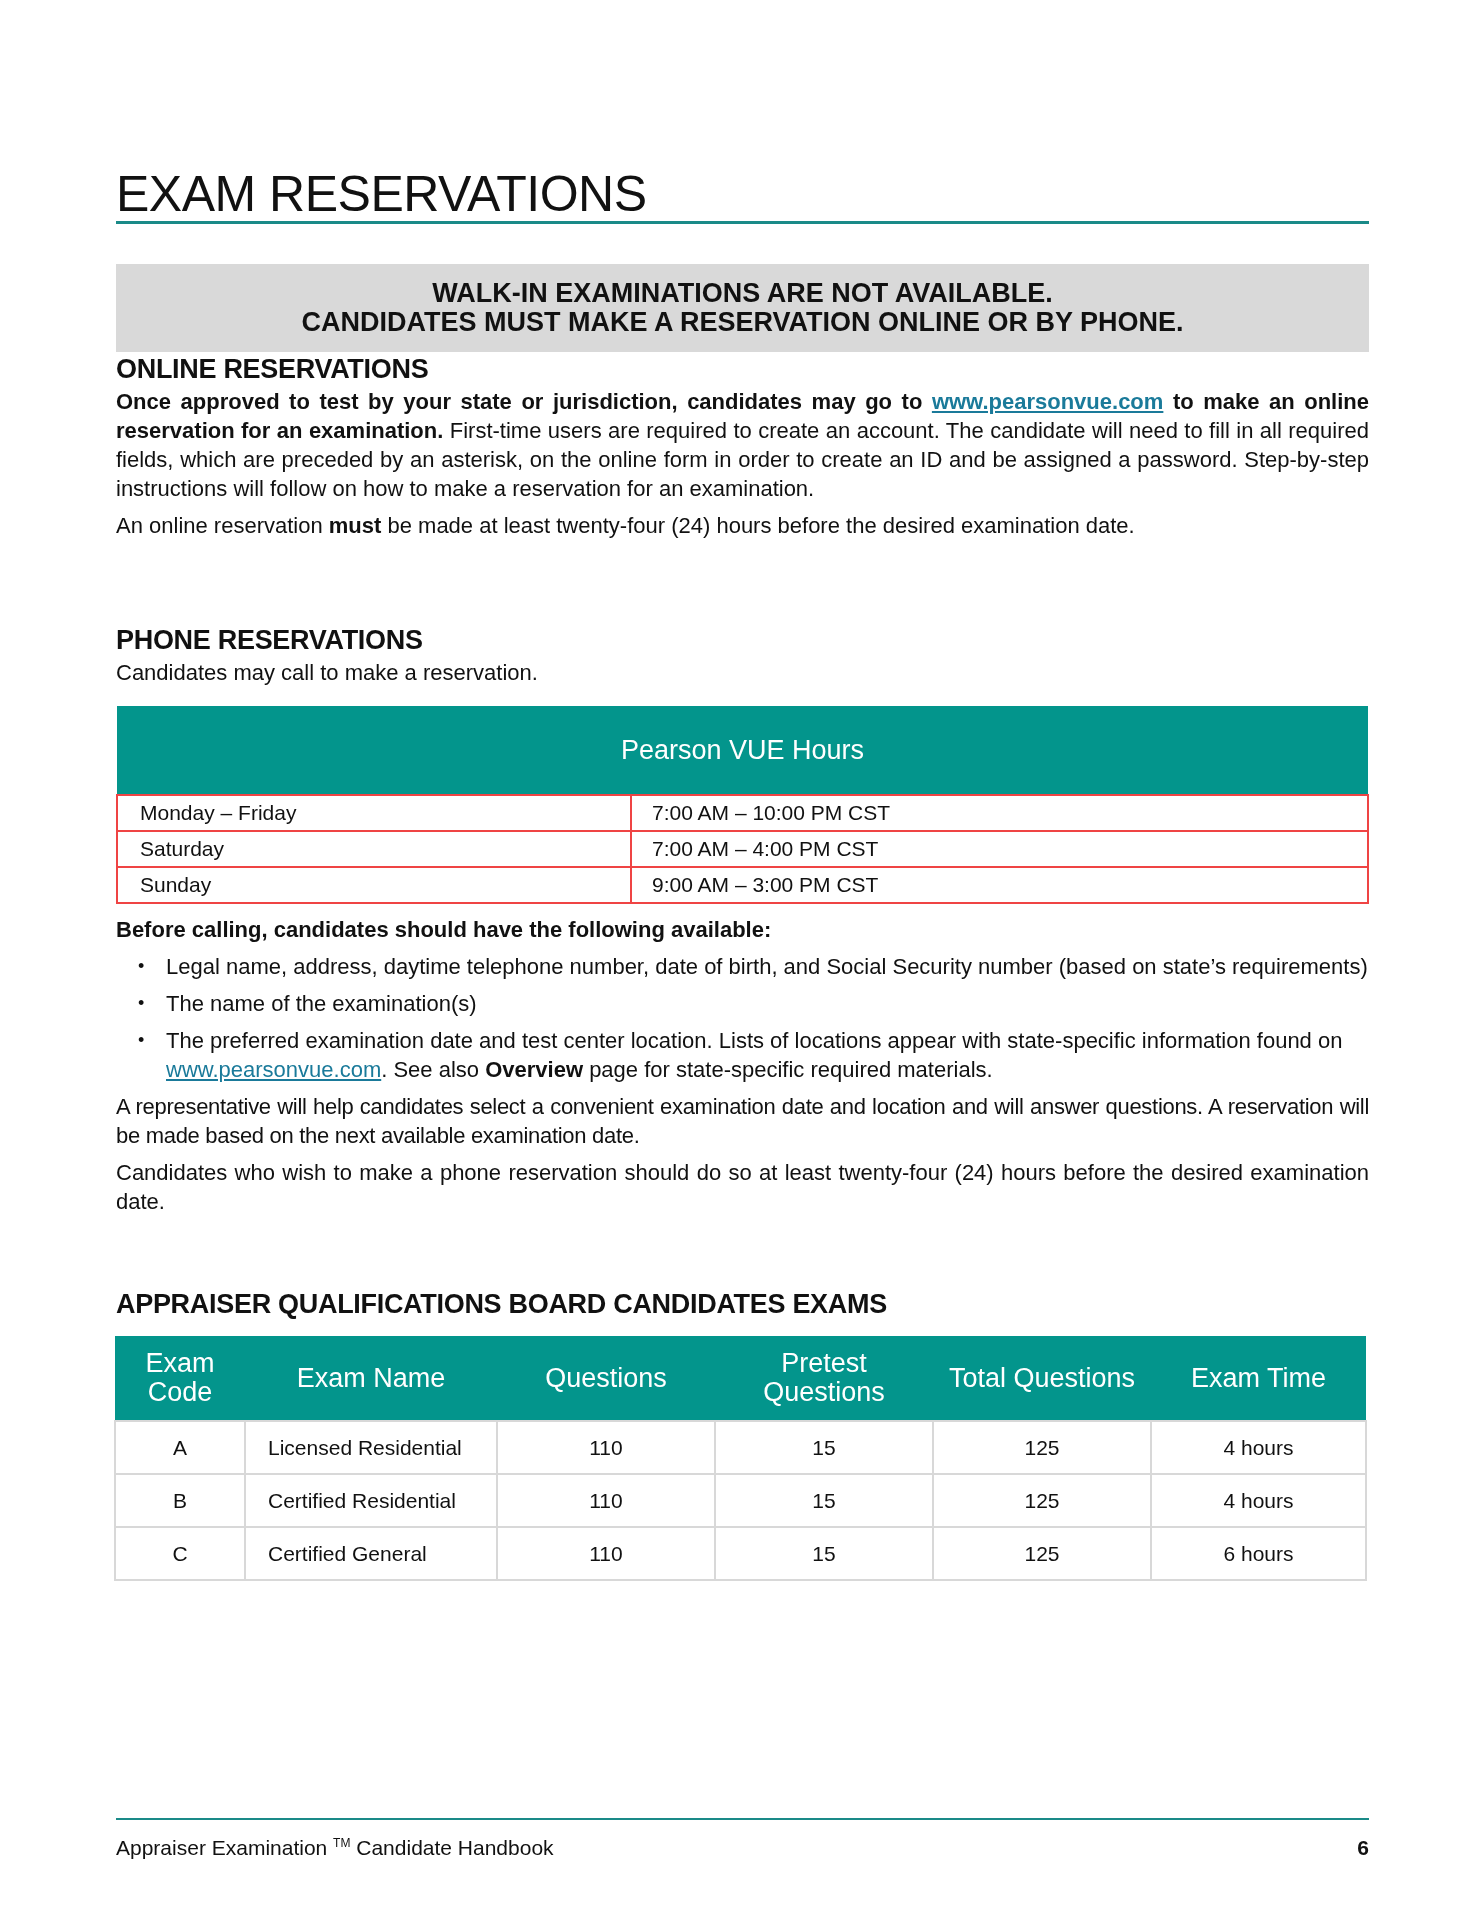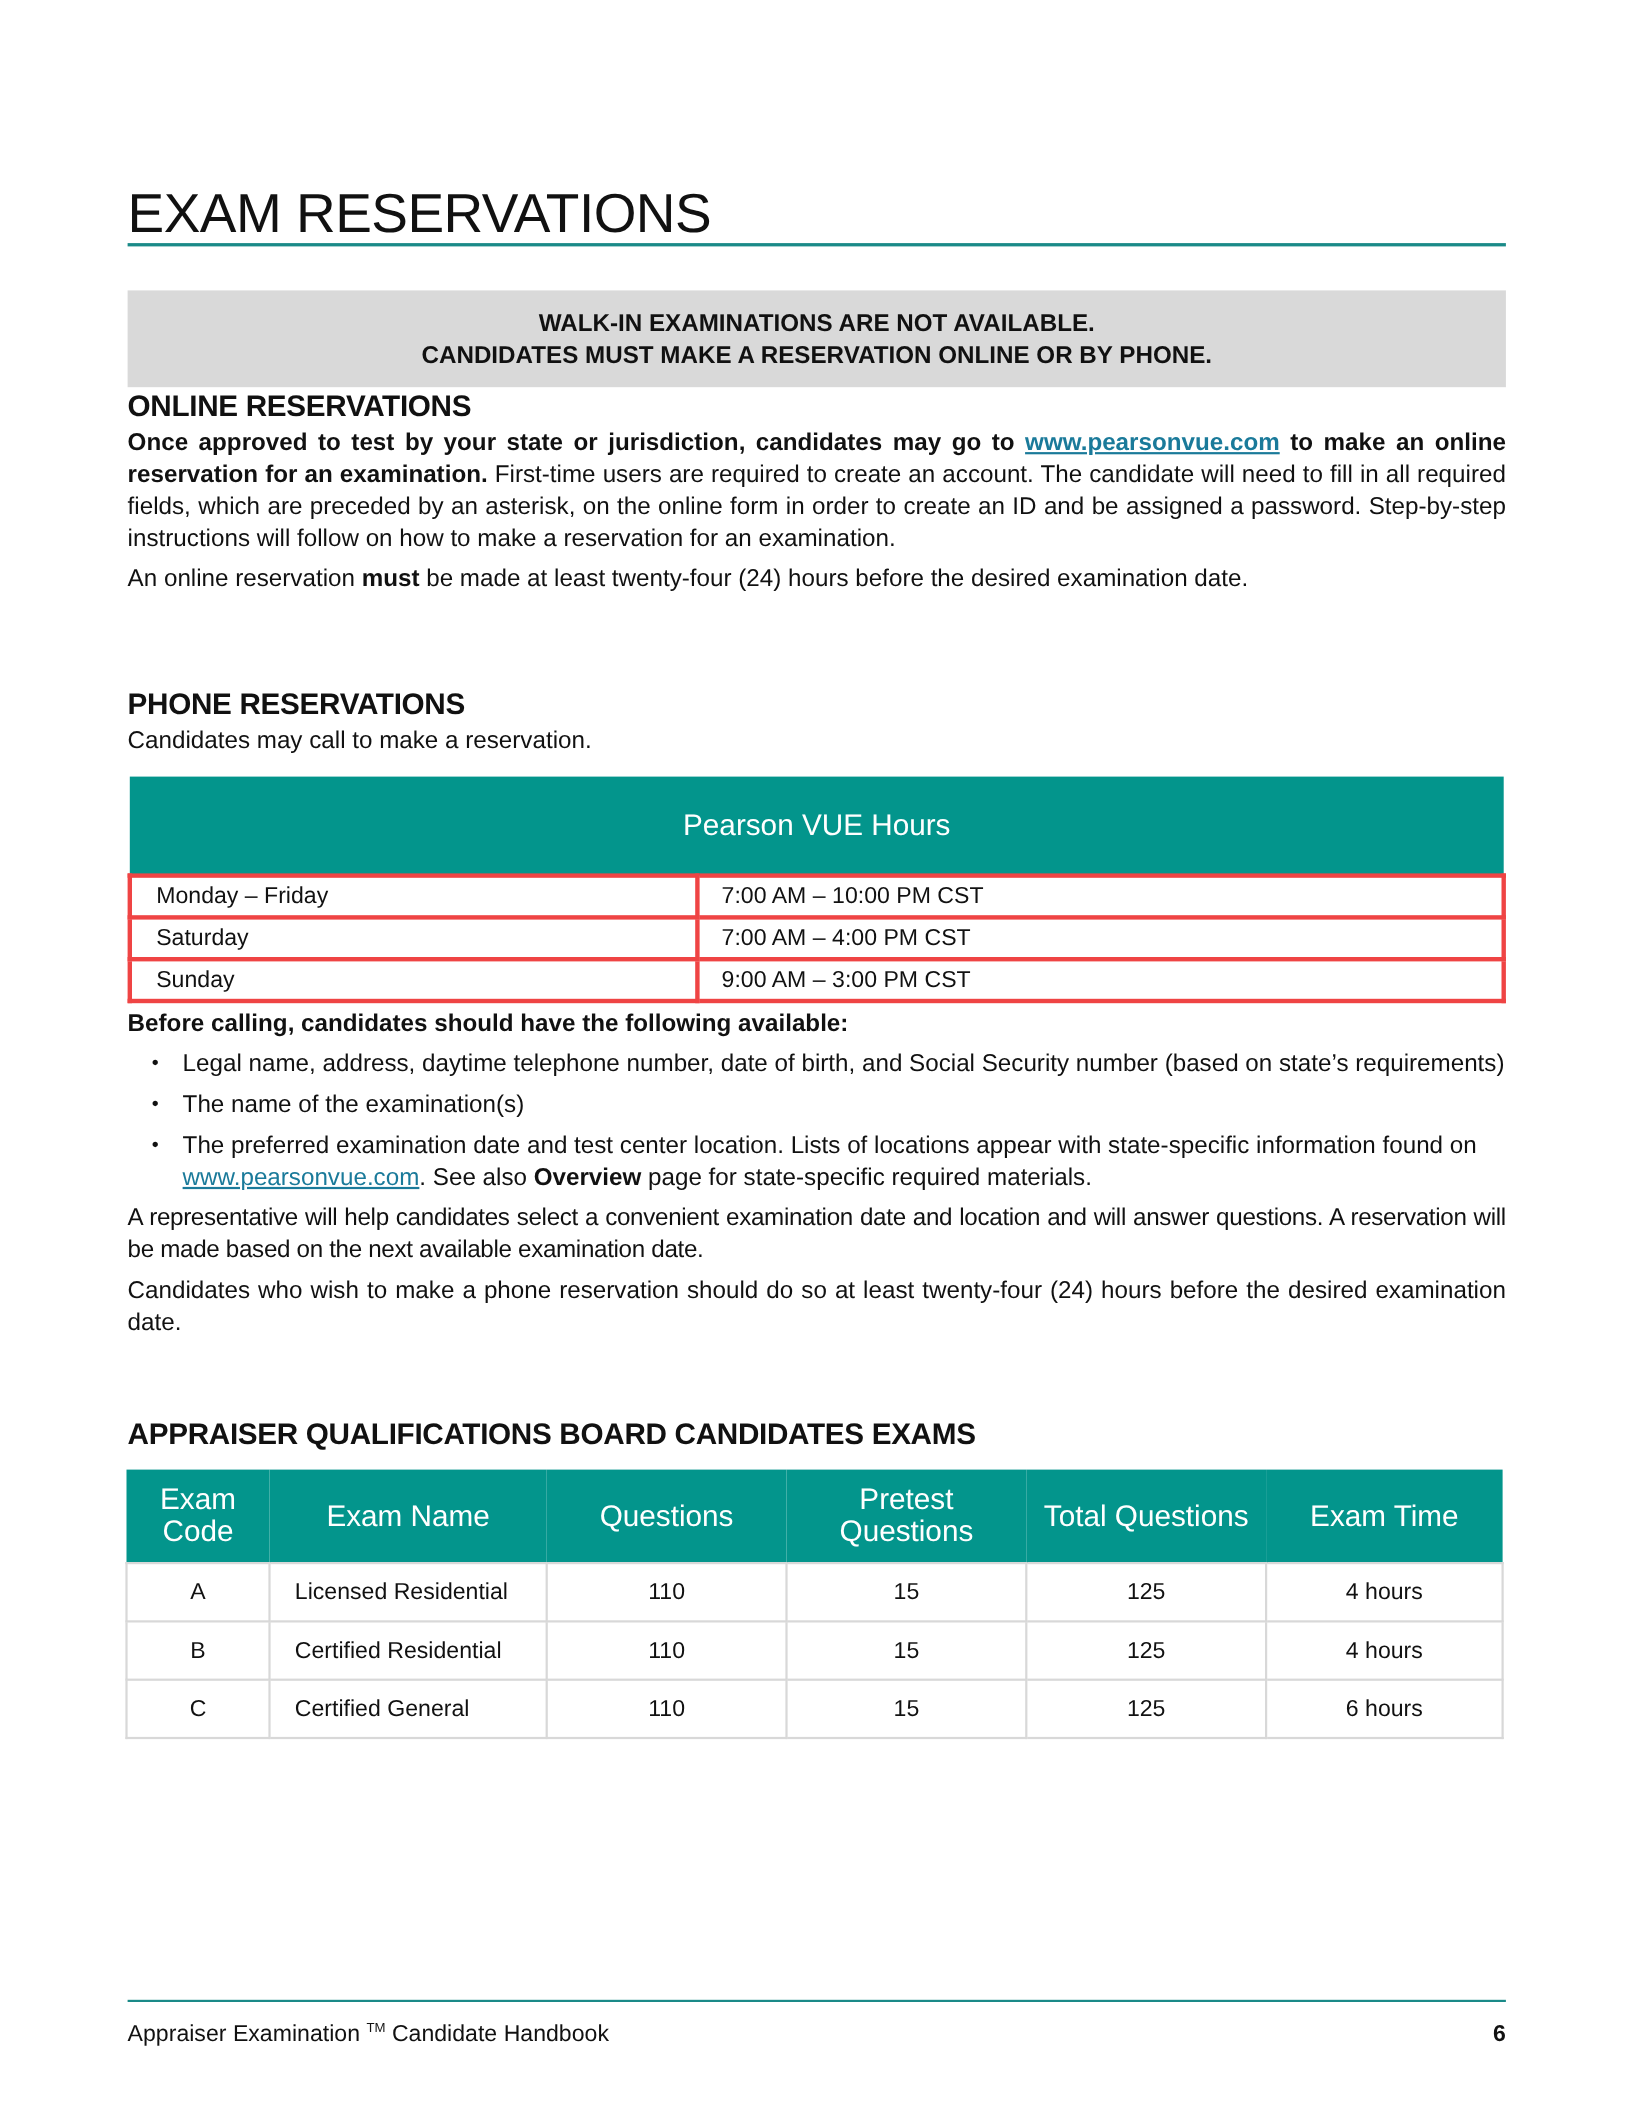--- a/index.html
+++ b/index.html
@@ -3,30 +3,30 @@
 <meta charset="utf-8">
 <style>
   html, body { margin:0; padding:0; background:#ffffff; }
   body { width:1484px; height:1920px; position:relative; overflow:hidden;
          font-family:"Liberation Sans", "DejaVu Sans", sans-serif; color:#111; }
   .page { position:absolute; left:116px; width:1253px; top:0; }
   .title { position:absolute; top:166px; left:0; font-size:50px; font-weight:300;
            letter-spacing:-0.5px; color:#111; line-height:56px; }
   .title-rule { position:absolute; top:221px; left:0; width:1253px; height:3px; background:#1a8a88; }
   .notice { position:absolute; top:264px; left:0; width:1253px; height:88px; background:#d9d9d9;
-            text-align:center; font-weight:bold; font-size:22px; line-height:29px;
+            text-align:center; font-weight:bold; font-size:27px; line-height:29px;
             display:flex; flex-direction:column; justify-content:center; }
   h2 { margin:0; font-size:27px; font-weight:bold; letter-spacing:-0.3px; }
   .sec { position:absolute; left:0; width:1253px; }
   p { margin:0; font-size:22px; line-height:29px; text-align:justify; }
   a.link { color:#1a7a9a; text-decoration:underline; }
   b { font-weight:bold; }
   table { border-collapse:collapse; width:1253px; }
   .hours th { background:#03958c; color:#fff; font-weight:normal; font-size:27px; height:54px; padding:17px; }
-  .hours td { border:4px solid #ef4444; font-size:21px; height:34px; padding:0 0 0 22px;margin-top:48px; }
+  .hours td { border:2px solid #ef4444; font-size:21px; height:34px; padding:0 0 0 22px;margin-top:48px; }
   .hours td.c1 { width:490px; }
   .hours td.c2 { padding-left:20px; }
   ul { margin:8px 0 6px 0; padding:0 0 0 50px; list-style:none; }
   li { font-size:22px; line-height:29px; position:relative; margin-bottom:8px; }
   li::before { content:"•"; position:absolute; left:-28px; top:0; font-size:18px; }
   .exams th { background:#03958c; color:#fff; font-weight:normal; font-size:27px; line-height:29px;
               height:84px; padding:0 6px; text-align:center; }
   .exams td { border:2px solid #d8d8d8; font-size:21px; height:51px; text-align:center; padding:0; }
   .exams td.name { text-align:left; padding-left:22px; }
   .footer-rule { position:absolute; top:1818px; left:116px; width:1253px; height:2px; background:#1a8a88; }

